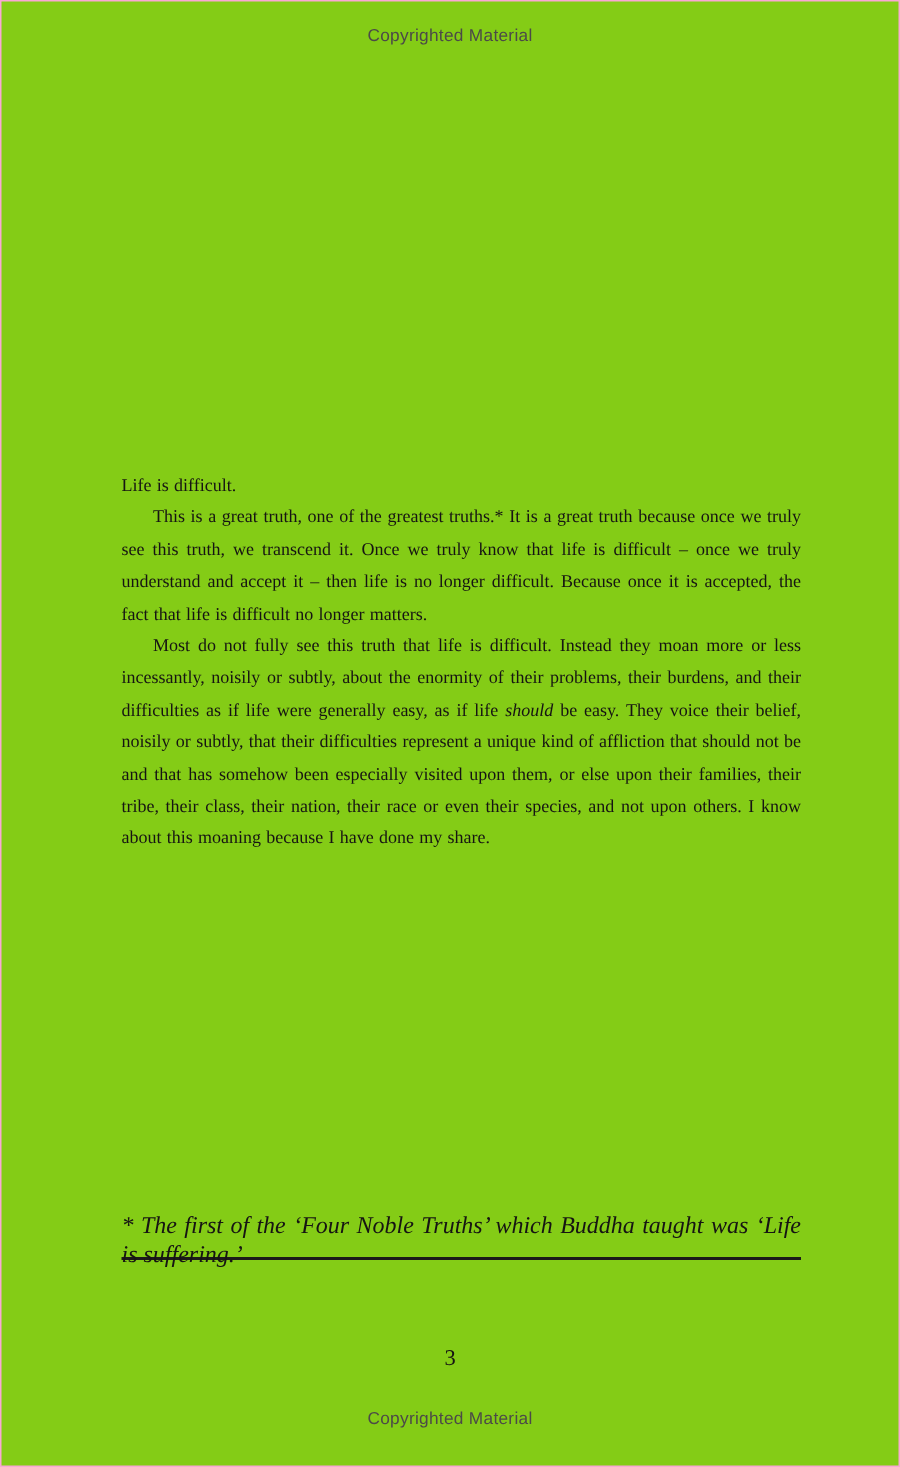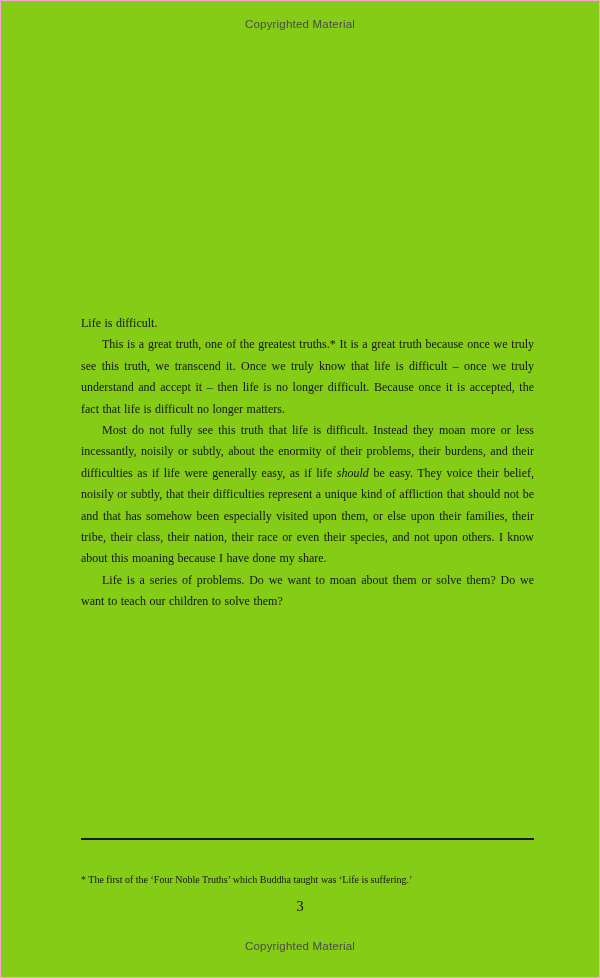--- a/index.html
+++ b/index.html
@@ -65,26 +65,27 @@
     position: absolute;
     left: 80px;
     top: 837px;
     width: 453px;
     height: 2px;
     background: #1c1a19;
   }
   .footnote {
     position: absolute;
     left: 80px;
-    top: 870px;
+    top: 808px;
     width: 453px;
-    font-size: 10px;
+    font-size: 16px;
     line-height: 18.5px;
     text-align: justify;
     color: #161413;
+    font-style: italic;
   }
   .page-number {
     position: absolute;
     left: 0;
     top: 897px;
     width: 100%;
     text-align: center;
     font-size: 15px;
     color: #161413;
   }
@@ -94,21 +95,20 @@
 
 <div class="page">
 
   <div class="notice top">Copyrighted Material</div>
 
 
   <div class="body-text" id="paragraphs">
       <p><span>Life is difficult.</span></p>
       <p class="indent"><span>This is a great truth, one of the greatest truths.* It is a great truth because once we truly see this truth, we transcend it. Once we truly know that life is difficult – once we truly understand and accept it – then life is no longer difficult. Because once it is accepted, the fact that life is difficult no longer matters.</span></p>
       <p class="indent"><span>Most do not fully see this truth that life is difficult. Instead they moan more or less incessantly, noisily or subtly, about the enormity of their problems, their burdens, and their difficulties as if life were generally easy, as if life </span><em>should</em><span> be easy. They voice their belief, noisily or subtly, that their difficulties represent a unique kind of affliction that should not be and that has somehow been especially visited upon them, or else upon their families, their tribe, their class, their nation, their race or even their species, and not upon others. I know about this moaning because I have done my share.</span></p>
-      <p class="indent"><span>Life is a series of problems. Do we want to moan about them or solve them? Do we want to teach our children to solve them?</span></p>
     </div>
 
   <div class="footnote-rule"></div>
 
   <div class="footnote">* The first of the ‘Four Noble Truths’ which Buddha taught was ‘Life is suffering.’</div>
 
   <div class="page-number">3</div>
 
   <div class="notice bottom">Copyrighted Material</div>
 

